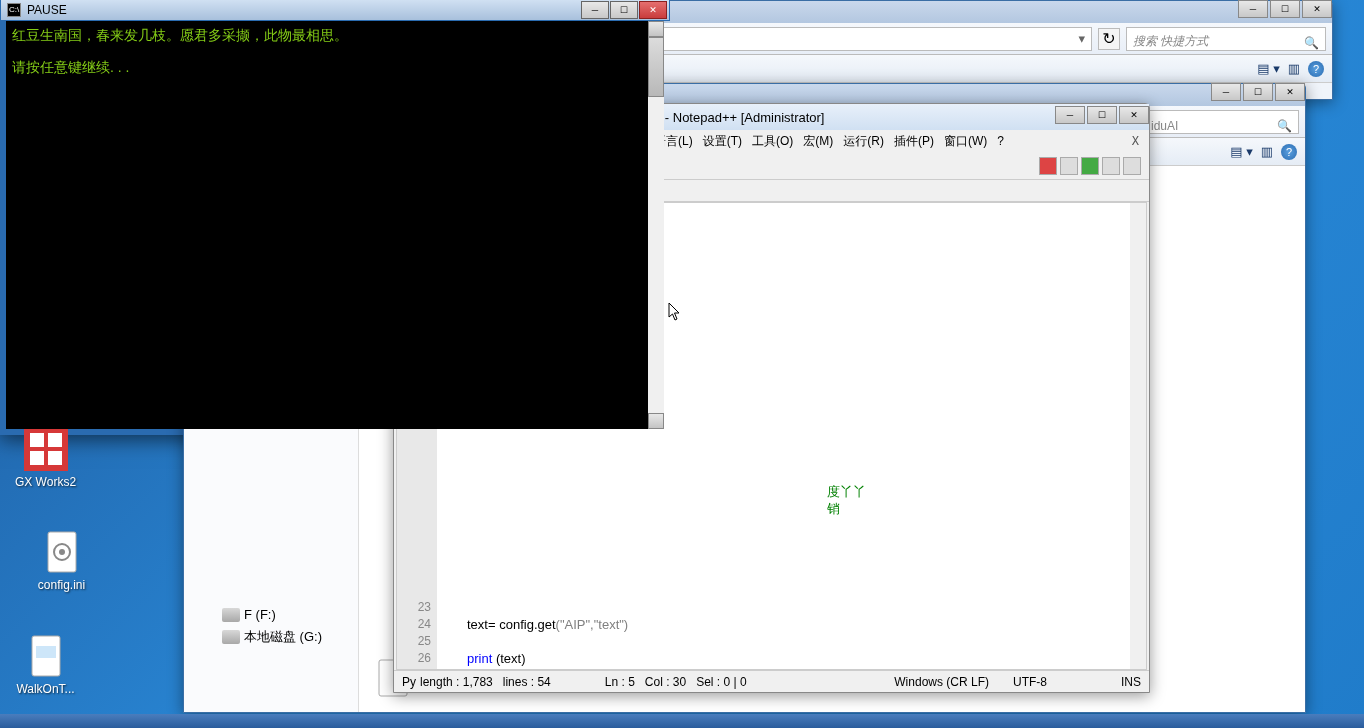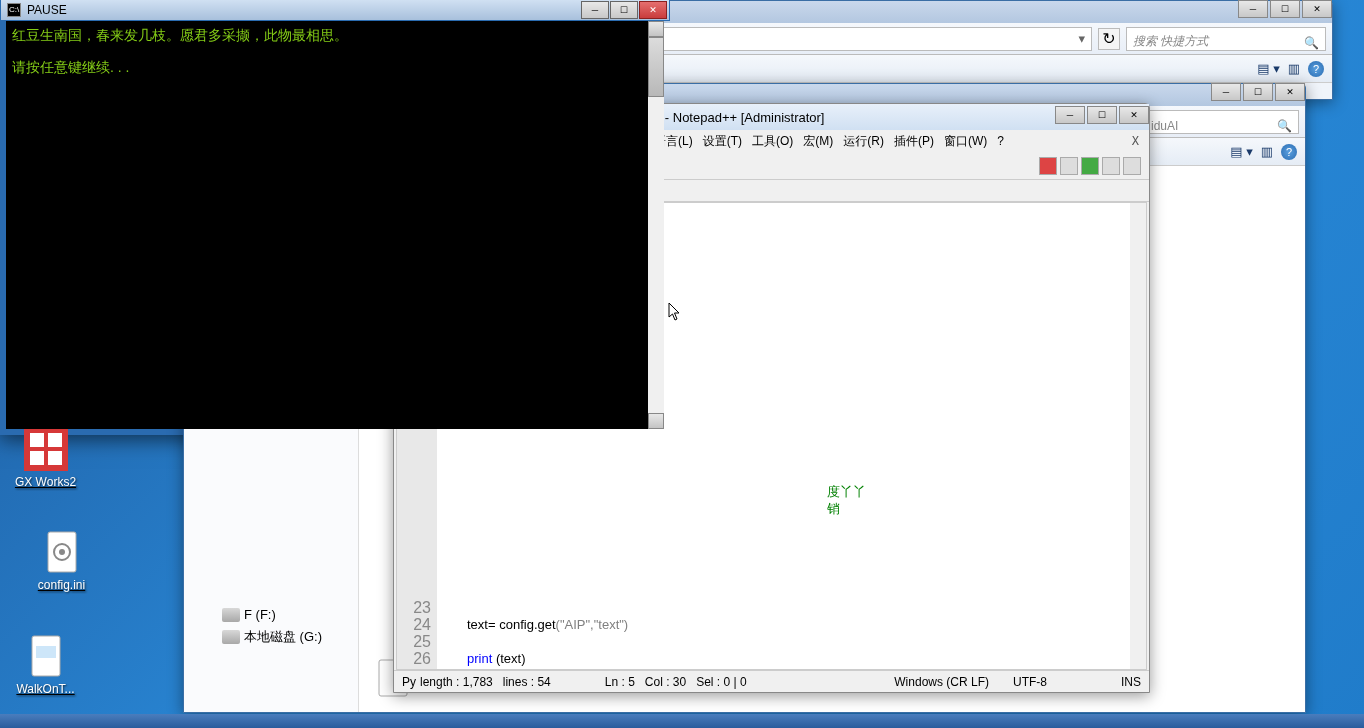--- a/index.html
+++ b/index.html
@@ -1,19 +1,19 @@
 <!DOCTYPE html>
 <html><head>
 <meta charset="utf-8">
 <style>
 * { margin: 0; padding: 0; box-sizing: border-box; font-family: "Segoe UI", "Microsoft YaHei", sans-serif; }
 body { width: 1364px; height: 728px; background: linear-gradient(135deg, #1e5799 0%, #2989d8 50%, #207cca 100%); overflow: hidden; position: relative; }
 
 
-.desktop-icon { position: absolute; width: 75px; text-align: center; cursor: pointer; text-decoration: underline; }
+.desktop-icon { position: absolute; width: 75px; text-align: center; cursor: pointer; }
 .desktop-icon .icon-img { width: 48px; height: 48px; margin: 0 auto; display: flex; align-items: center; justify-content: center; }
 .desktop-icon .icon-label { color: #fff; font-size: 12px; text-shadow: 1px 1px 2px rgba(0,0,0,0.7); margin-top: 2px; }
 
 
 .taskbar { position: absolute; bottom: 0; left: 0; right: 0; height: 14px; background: linear-gradient(#4a7dbd, #2a5c9c); }
 
 
 .window { position: absolute; background: #fff; border: 1px solid #3a6ea5; border-radius: 5px 5px 0 0; box-shadow: 0 3px 15px rgba(0,0,0,0.4); }
 .titlebar { background: linear-gradient(#e8f0fa, #d0e0f2); display: flex; align-items: center; padding: 0 2px; height: 22px; position: relative; }
 .win-controls { position: absolute; right: 0; top: -1px; display: flex; gap: 2px; }
@@ -42,21 +42,21 @@
 .npp { left: 393px; top: 103px; width: 757px; height: 590px; background: #f0f0f0; border: 1px solid #888; }
 .npp .titlebar { background: linear-gradient(#e8f0fa, #d0e0f2); height: 26px; padding-left: 8px; font-size: 13px; gap: 6px; }
 .npp .menubar { background: #f0f0f0; display: flex; padding: 2px 6px; gap: 2px; font-size: 12px; height: 22px; align-items: center; position: relative; }
 .npp .menubar span { padding: 2px 4px; cursor: pointer; }
 .npp .menubar .close-doc { position: absolute; right: 6px; font-family: monospace; color: #555; cursor: pointer; }
 .npp .toolbar-np { background: #f0f0f0; border-bottom: 1px solid #ccc; padding: 4px 8px; display: flex; gap: 3px; height: 28px; align-items: center; }
 .npp .tb-ico { width: 18px; height: 18px; background: #ddd; border: 1px solid #aaa; cursor: pointer; display: inline-block; }
 .npp .tabs { background: #f0f0f0; display: flex; padding: 2px 4px 0; border-bottom: 1px solid #ccc; height: 22px; }
 .npp .tab { background: #fdf5d0; border: 1px solid #aaa; border-bottom: none; padding: 1px 8px; font-size: 11px; display: flex; align-items: center; gap: 4px; cursor: pointer; }
 .npp .editor { background: #fff; font-family: Consolas, monospace; font-size: 13px; height: calc(100% - 120px); overflow: hidden; position: relative; border: 1px solid #ccc; margin: 0 2px; }
-.npp .gutter { position: absolute; left: 0; top: 0; bottom: 0; width: 40px; background: #e8e8e8; color: #888; font-size: 16px; text-align: right; padding-right: 6px; line-height: 17px; padding-top: 396px; }
+.npp .gutter { position: absolute; left: 0; top: 0; bottom: 0; width: 40px; background: #e8e8e8; color: #888; font-size: 12px; text-align: right; padding-right: 6px; line-height: 17px; padding-top: 396px; }
 .npp .code { margin-left: 70px; padding-top: 396px; line-height: 17px; white-space: pre; }
 .npp .statusbar { background: #f0f0f0; border-top: 1px solid #ccc; display: flex; font-size: 12px; padding: 2px 8px; height: 22px; align-items: center; gap: 24px; }
 .kw { color: #0000ff; } .str { color: #808080; } .cmt { color: #008000; } .url { color: #0066cc; text-decoration: underline; }
 
 
 .console { left: 156px; top: 155px; width: 670px; height: 436px; background: #000; border: 6px solid #2a6bb0; border-top: none; box-shadow: 0 4px 20px rgba(0,0,0,0.6); }
 .console .c-titlebar { height: 22px; background: linear-gradient(#d0e0f2, #a8c0dc); display: flex; align-items: center; padding: 0 6px; font-size: 12px; gap: 6px; position: relative; margin: -1px -6px 0 -6px; border: 1px solid #2a6bb0; }
 .console .c-ico { width: 14px; height: 14px; background: #000; border: 1px solid #888; display: inline-block; font-size: 8px; color: #fff; text-align: center; line-height: 12px; }
 .console .c-controls { position: absolute; right: 2px; top: 1px; display: flex; gap: 1px; }
 .console .c-btn { width: 28px; height: 18px; background: linear-gradient(#e8e8e8, #c8c8c8); border: 1px solid #666; font-size: 9px; display: flex; align-items: center; justify-content: center; cursor: pointer; }

